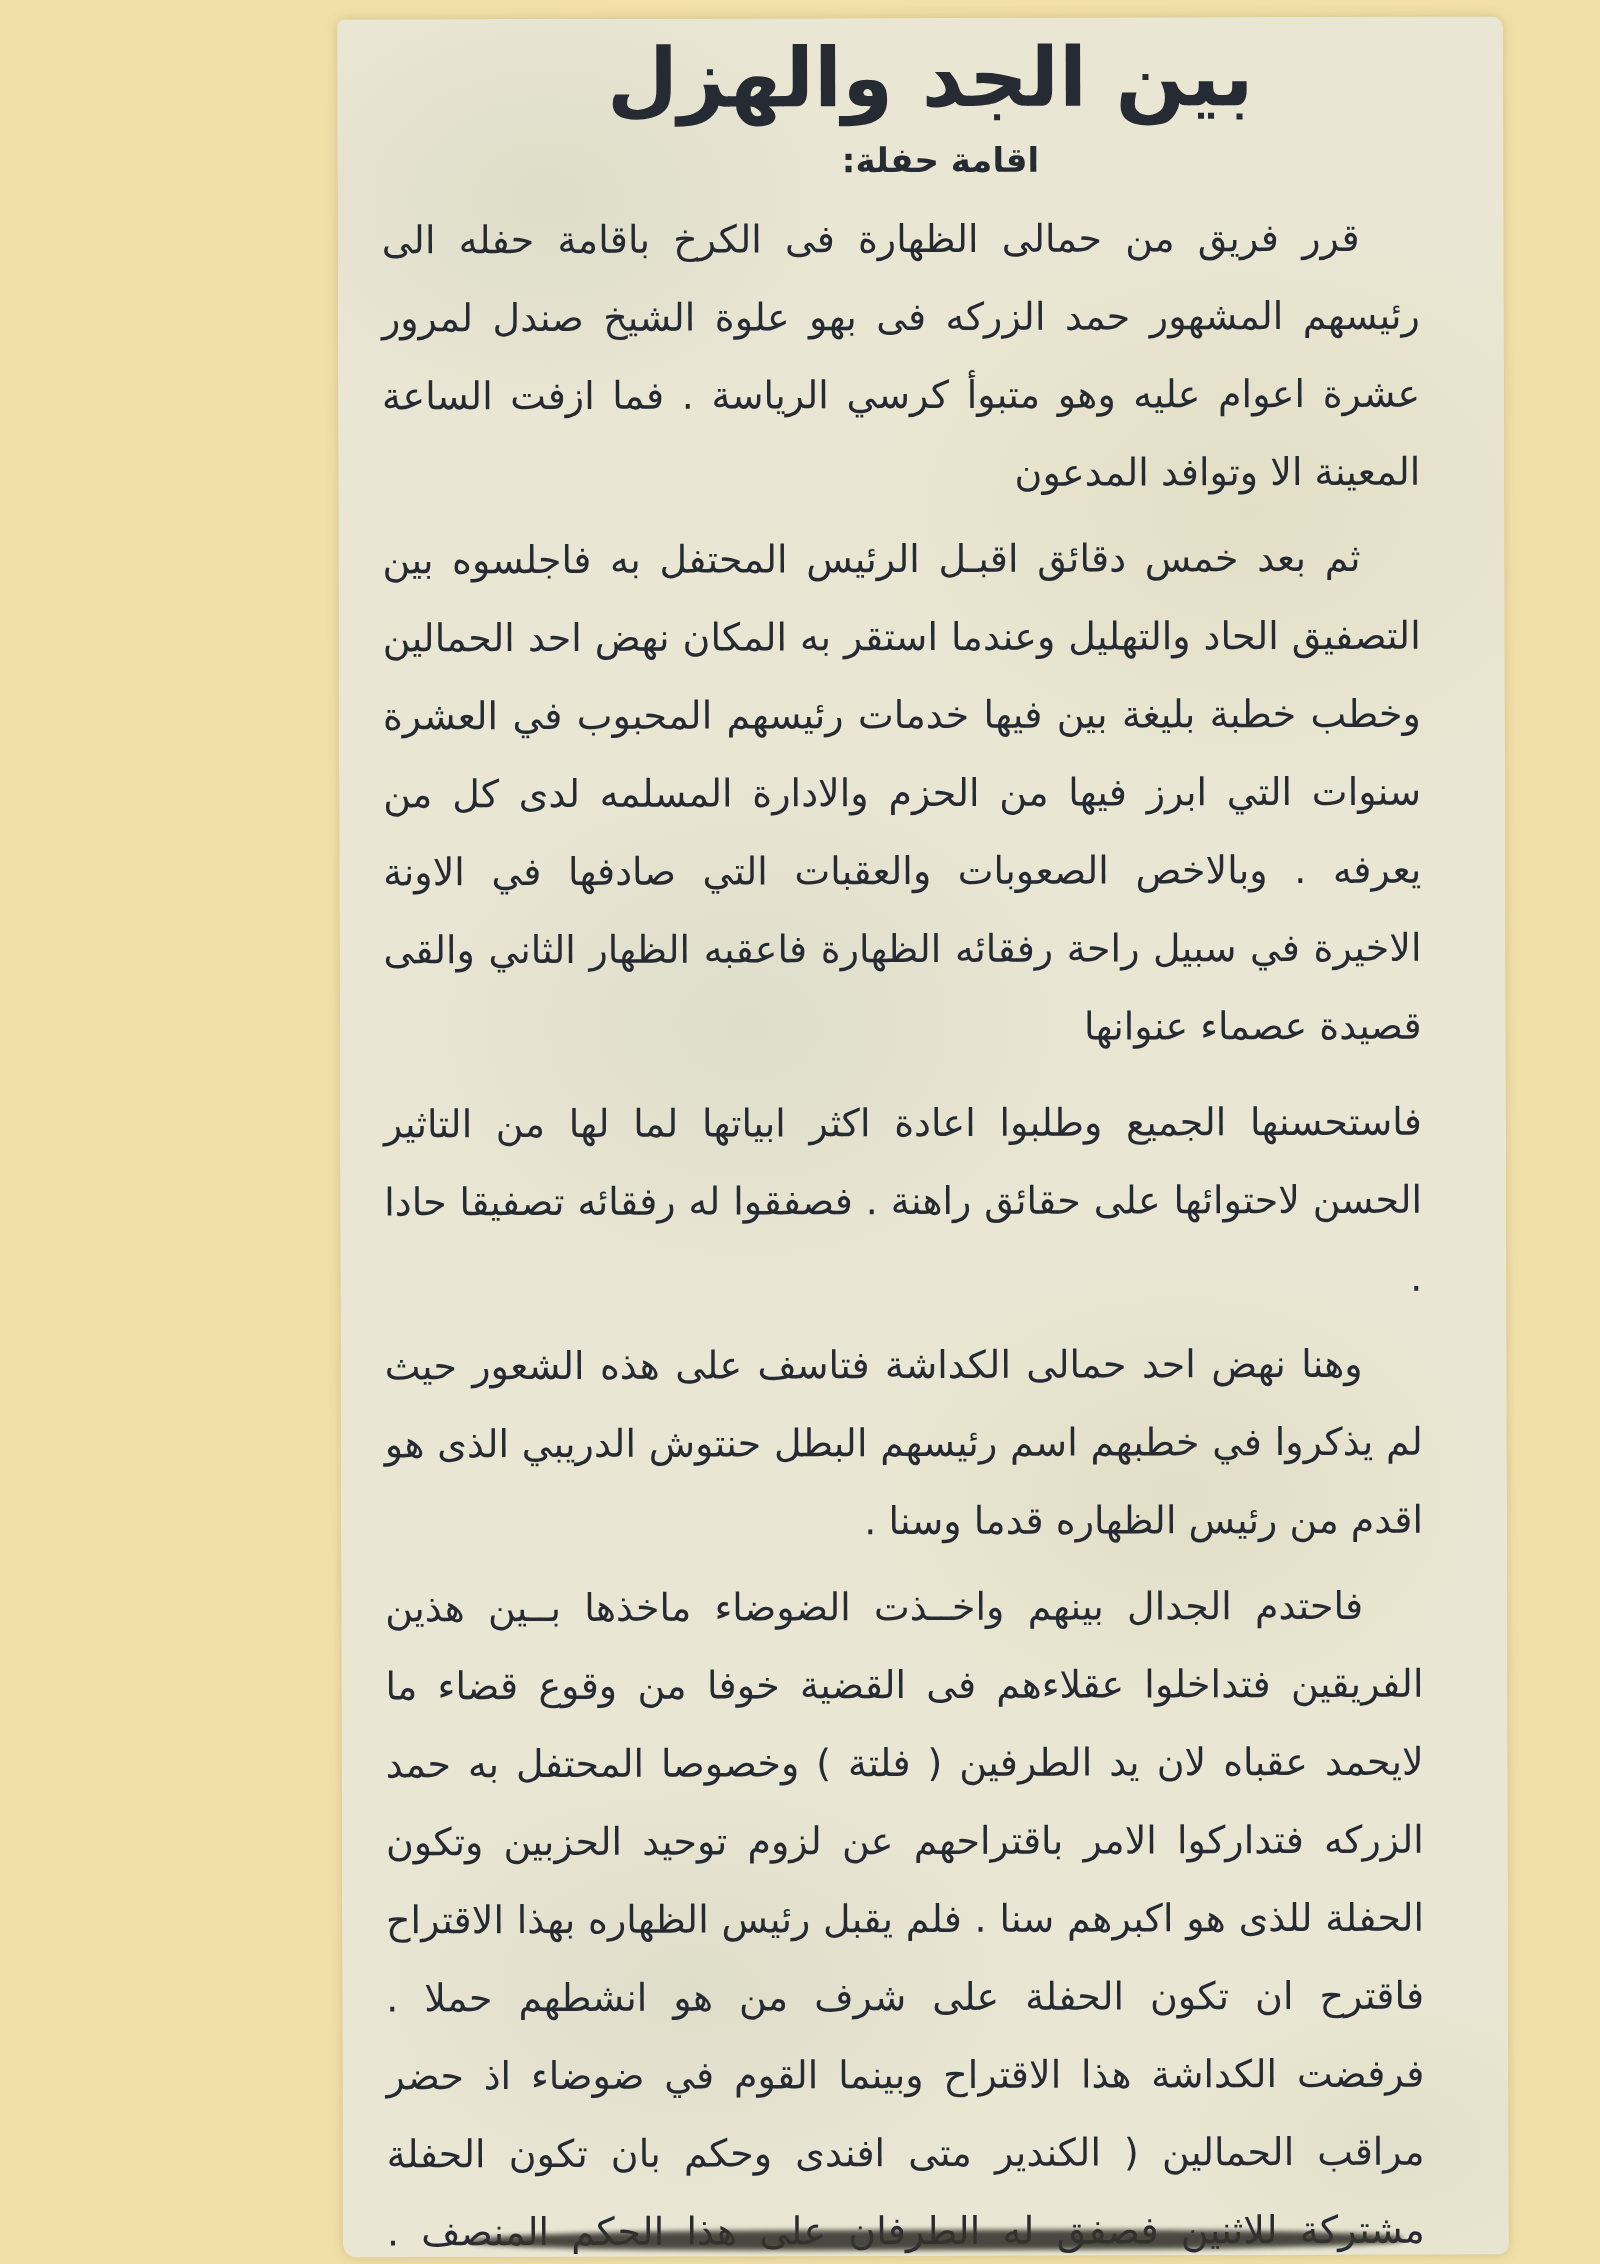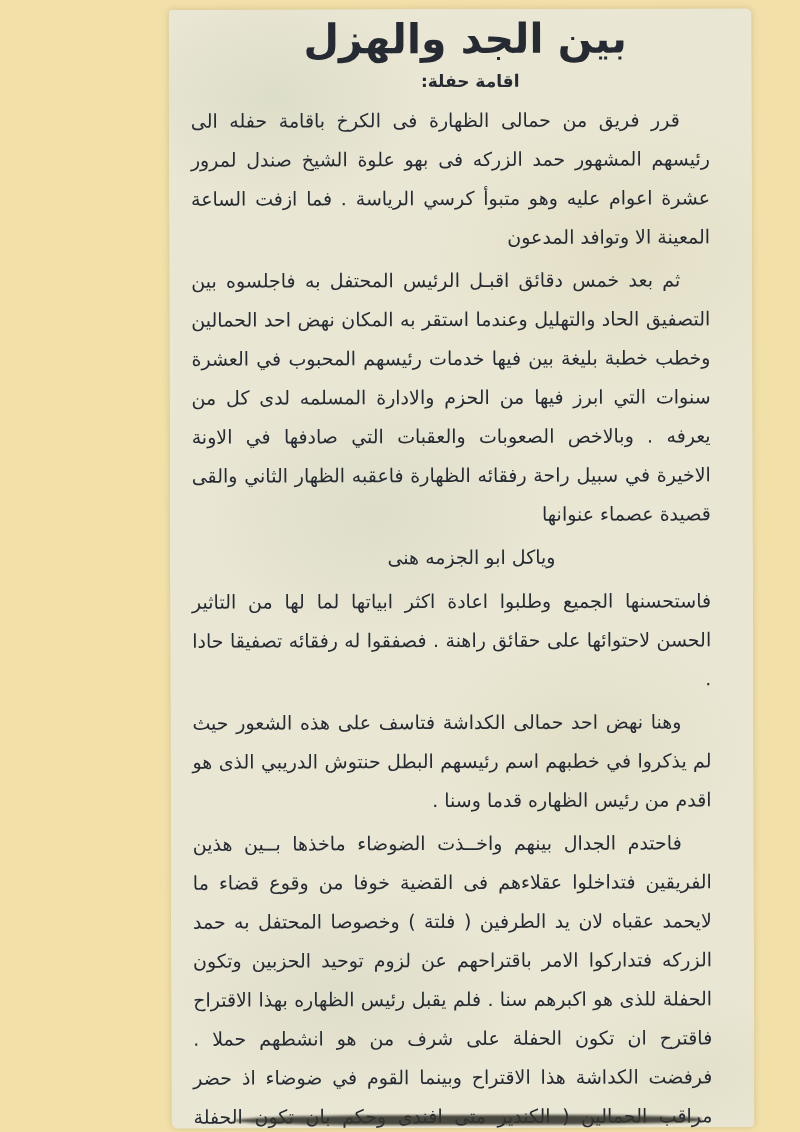--- a/index.html
+++ b/index.html
@@ -94,21 +94,20 @@
 
     <div class="subtitle">اقامة حفلة:</div>
 
     <div class="body-text">
 
       <p class="indent">قرر فريق من حمالى الظهارة فى الكرخ باقامة حفله الى رئيسهم المشهور حمد الزركه فى بهو علوة الشيخ صندل لمرور عشرة اعوام عليه وهو متبوأ كرسي الرياسة . فما ازفت الساعة المعينة الا وتوافد المدعون</p>
 
       <p class="indent">ثم بعد خمس دقائق اقبـل الرئيس المحتفل به فاجلسوه بين التصفيق الحاد والتهليل وعندما استقر به المكان نهض احد الحمالين وخطب خطبة بليغة بين فيها خدمات رئيسهم المحبوب في العشرة سنوات التي ابرز فيها من الحزم والادارة المسلمه لدى كل من يعرفه . وبالاخص الصعوبات والعقبات التي صادفها في الاونة الاخيرة في سبيل راحة رفقائه الظهارة فاعقبه الظهار الثاني والقى قصيدة عصماء عنوانها</p>
 
       <div class="verse">
-        <span>وياكل ابو الجزمه هنى</span>
       </div>
 
       <p>فاستحسنها الجميع وطلبوا اعادة اكثر ابياتها لما لها من التاثير الحسن لاحتوائها على حقائق راهنة . فصفقوا له رفقائه تصفيقا حادا .</p>
 
       <p class="indent">وهنا نهض احد حمالى الكداشة فتاسف على هذه الشعور حيث لم يذكروا في خطبهم اسم رئيسهم البطل حنتوش الدريبي الذى هو اقدم من رئيس الظهاره قدما وسنا .</p>
 
       <p class="indent">فاحتدم الجدال بينهم واخــذت الضوضاء ماخذها بــين هذين الفريقين فتداخلوا عقلاءهم فى القضية خوفا من وقوع قضاء ما لايحمد عقباه لان يد الطرفين ( فلتة ) وخصوصا المحتفل به حمد الزركه فتداركوا الامر باقتراحهم عن لزوم توحيد الحزبين وتكون الحفلة للذى هو اكبرهم سنا . فلم يقبل رئيس الظهاره بهذا الاقتراح فاقترح ان تكون الحفلة على شرف من هو انشطهم حملا . فرفضت الكداشة هذا الاقتراح وبينما القوم في ضوضاء اذ حضر مراقب الحمالين ( الكندير متى افندى وحكم بان تكون الحفلة مشتركة للاثنين فصفق له الطرفان على هذا الحكم المنصف . ولكن بالرغم من هذا قرر الكــداشة اقامة حفلة شائقة لدخول رئيسهم حنتوش الدريبي فى العقد السادس من عمره فانفرط عقد الجميع وكان الطرفان يصرخون الافلتحى الظهاره والاخر فلتحي الكداشه .</p>
 
     </div>
   </div>

